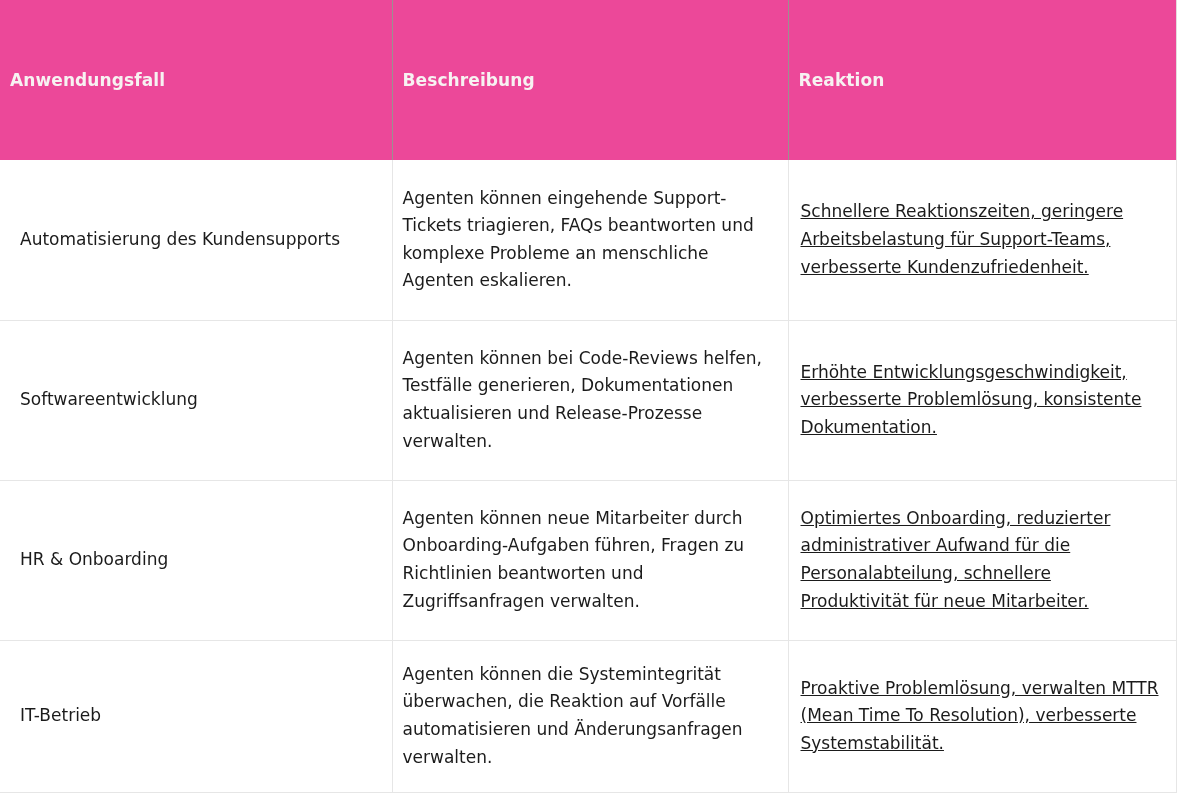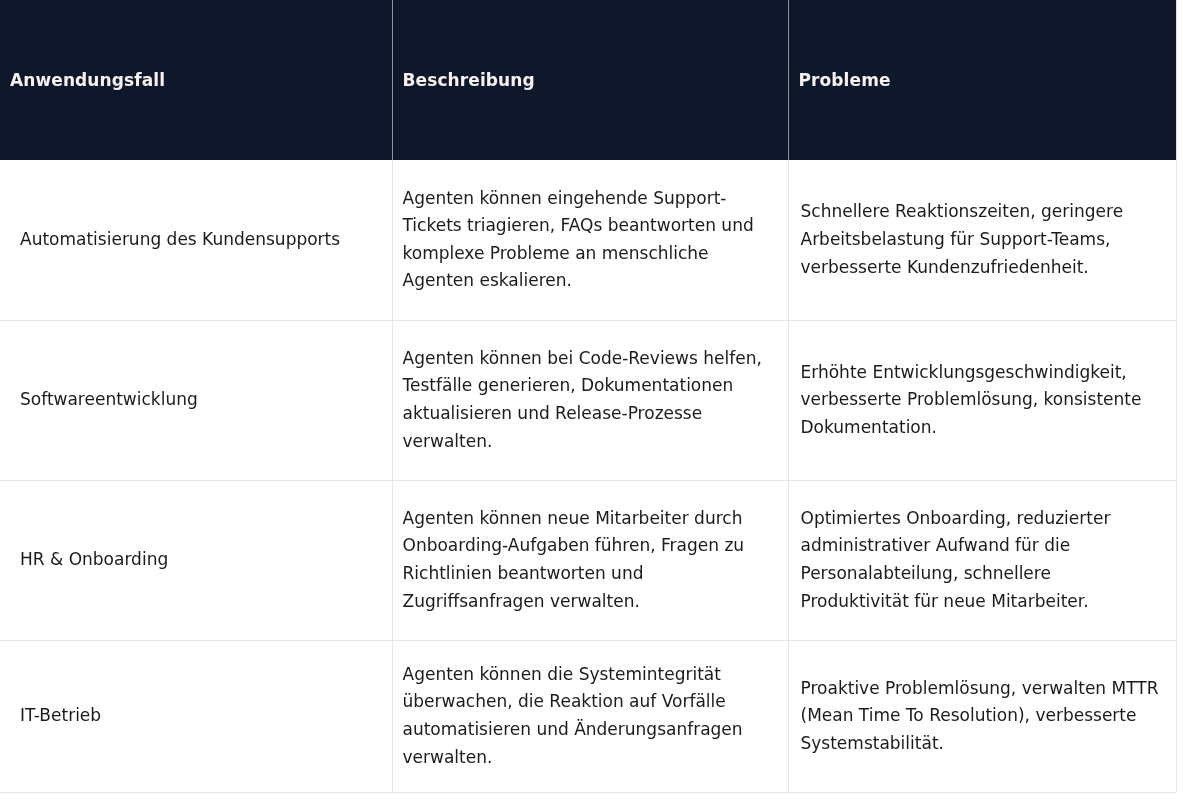--- a/index.html
+++ b/index.html
@@ -78,52 +78,53 @@
   tbody td.cell-usecase {
     padding-left: 20px;
     padding-right: 10px;
   }
   tbody td.cell-description {
     padding-right: 14px;
   }
   tbody td.cell-benefits {
     padding-left: 12px;
     padding-right: 14px;
+    text-decoration: underline;
   }
   tbody tr.data-row:last-child td {
     border-bottom: 1px solid #e6e6e6;
   }
 
   .cell-text {
     display: block;
   }
 </style>
 <style>
     body { background: #ffffff; }
-    thead th { background: #0f172a; color: #f7f2f2;
+    thead th { background: #ec4899; color: #f7f2f2;
                border-right-color: #9c8f90; }
     thead th.last-header { border-right-color: #e3dcdc; }
     tbody td { color: #1b1b1b;
                border-right-color: #e6e6e6;
                border-bottom-color: #e6e6e6; }
   </style></head>
 <body>
 
 <div class="table-wrap">
   <table class="usecase-table">
     <colgroup>
       <col class="col-usecase">
       <col class="col-description">
       <col class="col-benefits">
     </colgroup>
     <thead>
       <tr class="header-row">
         <th class="header-usecase">Anwendungsfall</th>
         <th class="header-description">Beschreibung</th>
-        <th class="header-benefits last-header">Probleme</th>
+        <th class="header-benefits last-header">Reaktion</th>
       </tr>
     </thead>
     <tbody>
       <tr class="data-row">
         <td class="cell-usecase">
           <span class="cell-text">Automatisierung des Kundensupports</span>
         </td>
         <td class="cell-description">
           <span class="cell-text">Agenten können eingehende Support-Tickets triagieren, FAQs beantworten und komplexe Probleme an menschliche Agenten eskalieren.</span>
         </td>

